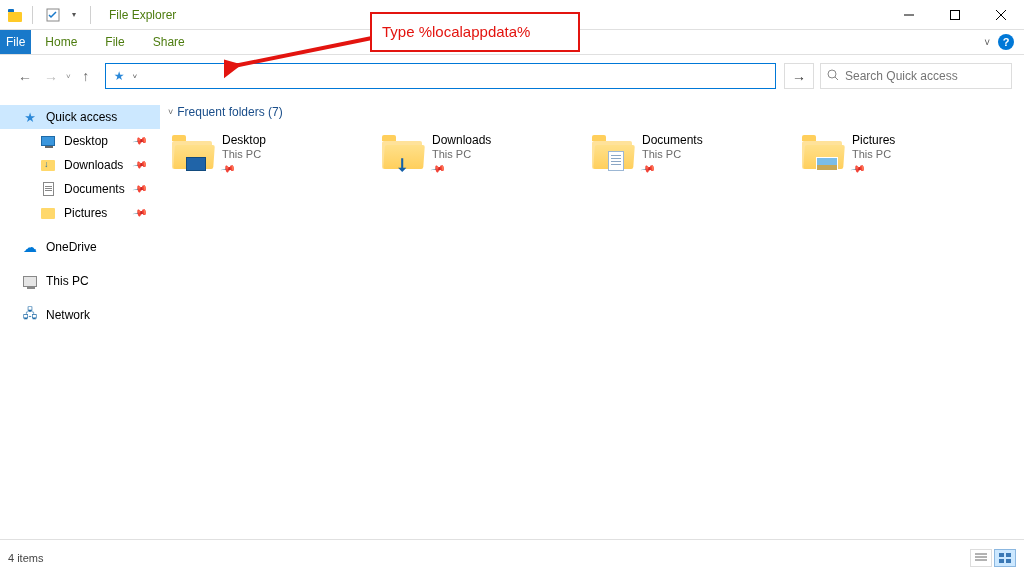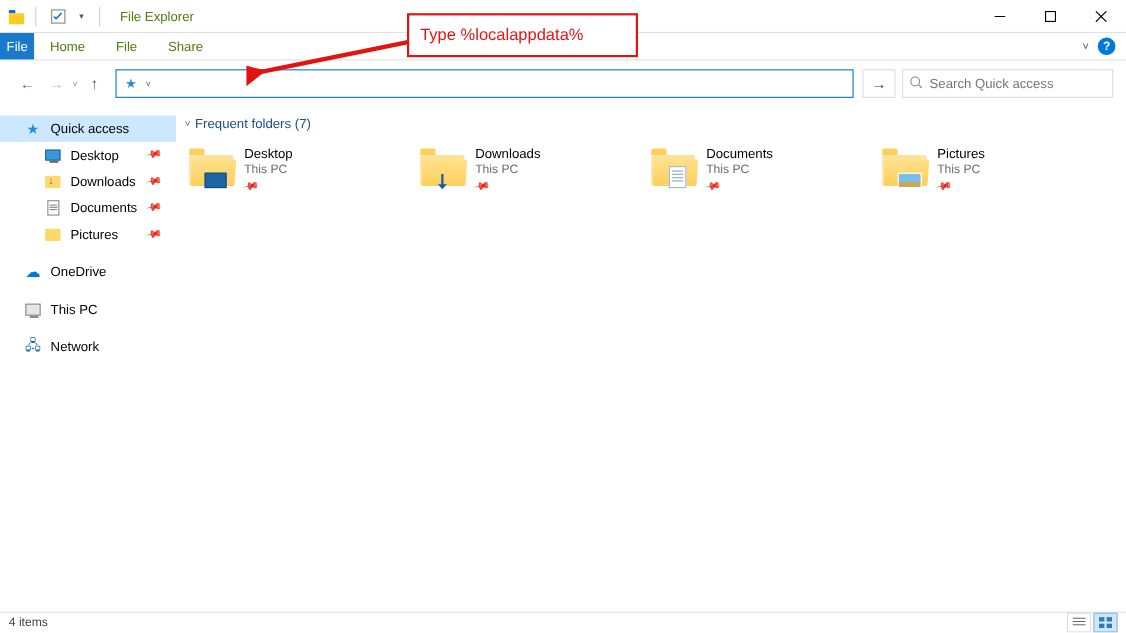--- a/index.html
+++ b/index.html
@@ -79,21 +79,21 @@
   .bf-overlay-desktop { position:absolute; width:20px; height:14px; background:#2064a8; bottom:-2px; left:14px; border:1px solid #134b7e;}
   .bf-overlay-down { position:absolute; width:16px; height:16px; bottom:-2px; left:16px; color:#1560a8; font-size:18px; font-weight:bold;}
   .bf-overlay-doc { position:absolute; width:16px; height:20px; background:#fff; border:1px solid #9cb7d4; bottom:-2px; left:16px;}
   .bf-overlay-doc::before{content:"";position:absolute;width:10px;height:1px;background:#8aa6c4;top:3px;left:2px;box-shadow:0 3px 0 #8aa6c4,0 6px 0 #8aa6c4,0 9px 0 #8aa6c4;}
   .bf-overlay-pic { position:absolute; width:22px; height:14px; bottom:-2px; left:14px; background:linear-gradient(#7abde8 60%, #c7a857 60%); border:1px solid #fff;}
   .tile-text .t1 { font-size:12px; color:#000; }
   .tile-text .t2 { font-size:11px; color:#6b6b6b; margin-top:1px;}
   .tile-text .tpin { font-size:10px; color:#888; transform:rotate(35deg); display:inline-block; margin-top:4px;}
   
   
-  .statusbar { position:absolute; bottom:0; left:0; right:0; height:19px; border-top:1px solid #e0e0e0; display:flex; align-items:center; font-size:11px; color:#444; padding:0 8px;}
+  .statusbar { position:absolute; bottom:0; left:0; right:0; height:36px; border-top:1px solid #e0e0e0; display:flex; align-items:center; font-size:11px; color:#444; padding:0 8px;}
   .statusbar .views { margin-left:auto; display:flex; gap:2px;}
   .view-btn { width:22px; height:18px; border:1px solid #ddd; display:flex; align-items:center; justify-content:center; font-size:10px; color:#555;}
   .view-btn.active { background:#cce8ff; border-color:#8bb7e0;}
   
   
   .callout { position:absolute; left:370px; top:12px; width:210px; border:2px solid #e3140f; background:#fff; padding:8px 10px; font-size:15px; color:#e3140f; line-height:1.3; z-index:10;}
   .arrow-svg { position:absolute; left:224px; top:32px; z-index:9; pointer-events:none;}
 </style>
 </head>
 <body>

